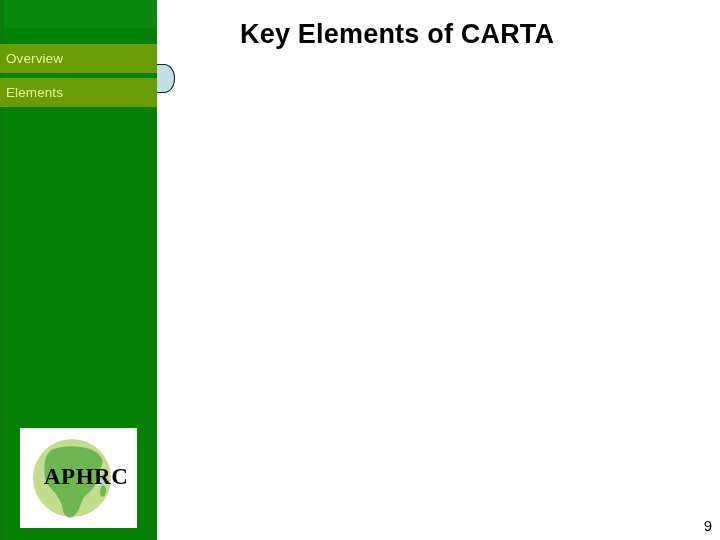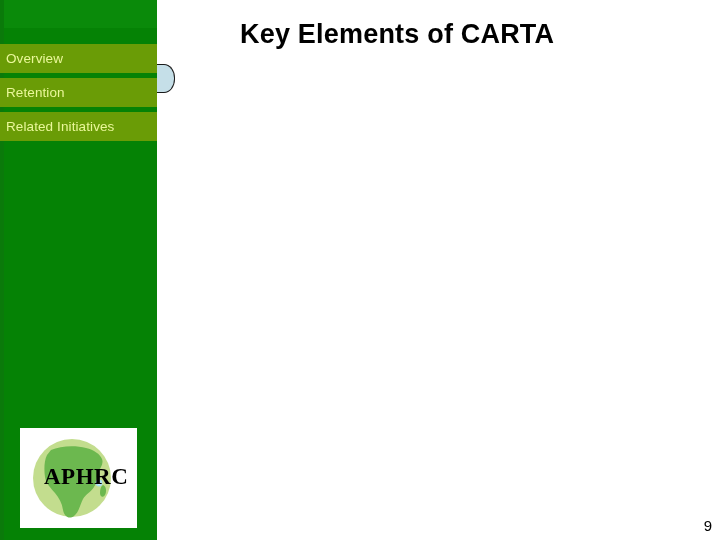--- a/index.html
+++ b/index.html
@@ -133,26 +133,23 @@
 
     <div id="nav">
 
       <div class="nav-item">
         <span class="nav-label">Overview</span>
       </div>
 
 
 
       <div class="nav-item">
-        <span class="nav-label">Retention</span>
+        <span class="nav-label">Elements</span>
       </div>
 
-      <div class="nav-item">
-        <span class="nav-label">Related Initiatives</span>
-      </div>
 
 
 
     </div>
 
     <div id="logo">
       <svg width="117" height="100" viewBox="0 0 117 100" xmlns="http://www.w3.org/2000/svg">
         <rect x="0" y="0" width="117" height="100" fill="#ffffff"></rect>
 
         <circle cx="52" cy="50" r="39" fill="#c3dd8e"></circle>

